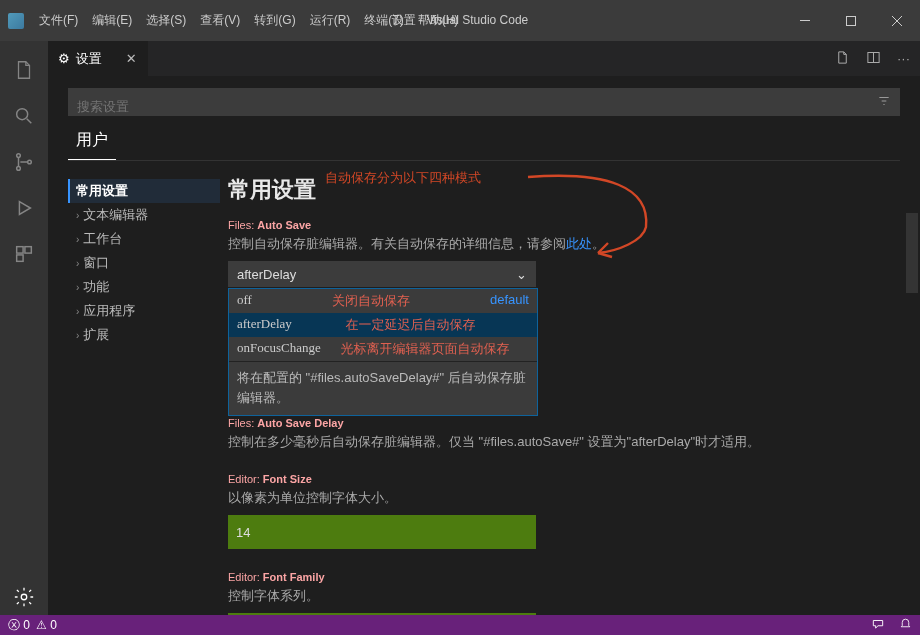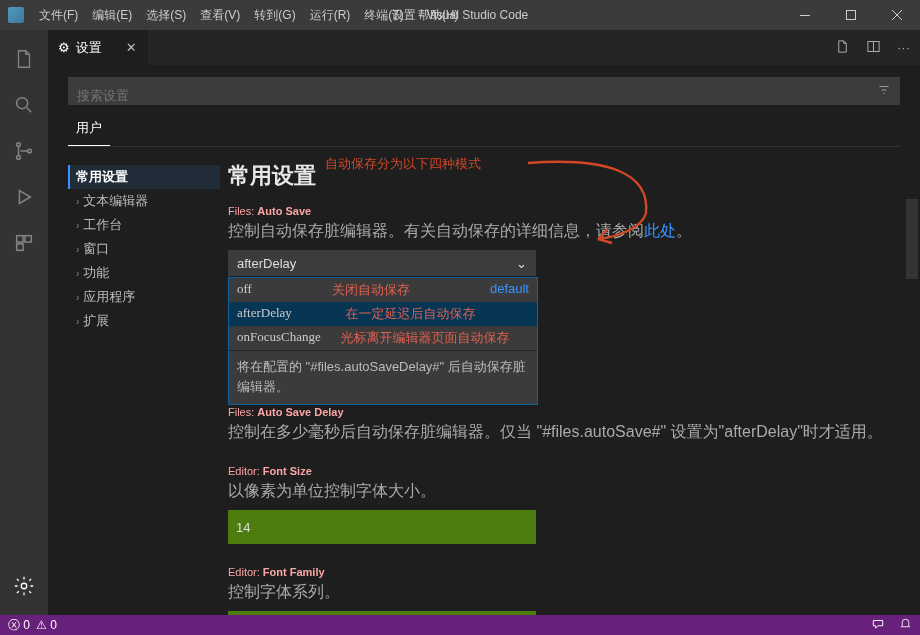--- a/index.html
+++ b/index.html
@@ -1,18 +1,18 @@
 <!DOCTYPE html>
 <html><head>
 <meta charset="utf-8">
 <style>
 * { box-sizing: border-box; margin: 0; padding: 0; }
 body { width: 920px; height: 635px; font-family: "Segoe UI", "Microsoft YaHei", sans-serif; font-size: 13px; background: #1e1e1e; color: #ccc; overflow: hidden; position: relative; }
 
-.title-bar { height: 30px; background: #3b3b3b; display: flex; align-items: center; position: relative; }
+.title-bar { height: 41px; background: #3b3b3b; display: flex; align-items: center; position: relative; }
 .vscode-icon { width: 16px; height: 16px; margin: 0 8px; background: linear-gradient(135deg,#519aba,#3c7aa0); border-radius:2px; }
 .menus { display:flex; }
 .menu-item { padding: 0 7px; font-size: 12px; cursor:default; }
 .window-title { position:absolute; left:50%; transform:translateX(-50%); font-size:12px; color:#ccc; }
 .win-controls { position:absolute; right:0; display:flex; height:100%; }
 .win-btn { width:46px; display:flex; align-items:center; justify-content:center; color:#ccc; }
 .win-btn svg { stroke:#ccc; }
 
 .body-row { display:flex; height:585px; }
 .activity-bar { width:48px; background:#333; display:flex; flex-direction:column; align-items:center; padding-top:6px; justify-content:space-between; }
@@ -26,35 +26,35 @@
 .tab { background:#1e1e1e; display:flex; align-items:center; padding:0 10px; gap:6px; font-size:13px; color:#fff; min-width:100px; }
 .tab-close { color:#bbb; }
 .tab-actions { margin-left:auto; display:flex; align-items:center; gap:16px; padding:0 10px; color:#aaa; }
 
 .search-row { padding:12px 20px 8px 20px; }
 .search-box { background:#3c3c3c; border:1px solid #3c3c3c; height:28px; display:flex; align-items:center; padding:0 8px; }
 .search-box input { flex:1; background:none; border:none; outline:none; color:#f0abfc; font-size:13px;margin-top:8px; }
 .search-box .filter { color:#999; }
 
 .tabs2 { padding:0 20px; }
-.tabs2 .t2 { display:inline-block; padding:6px 8px 8px; color:#fff; border-bottom:1px solid #fff; font-size:13px; }
+.tabs2 .t2 { display:inline-block; padding:6px 8px 8px; color:#fff; border-bottom:1px solid #fff; font-size:16px; }
 .divider { height:1px; background:#333; margin:0 20px 4px; }
 
 .settings-body { flex:1; display:flex; overflow:hidden; }
 .toc { width:180px; padding:14px 8px 0 28px; font-size:13px; }
 .toc .cat { color:#bbb; padding:3px 0; display:flex; align-items:center; gap:4px; cursor:default; }
 .toc .cat.active { color:#fff; font-weight:bold; border-left:2px solid #3794ff; padding-left:6px; margin-left:-8px; background:rgba(55,148,255,0.12); }
 .toc .chev { font-size:10px; color:#888; }
 
 .content { flex:1; padding:10px 20px 0 0; position:relative; overflow:hidden; }
 .section-title { color:#e8e8e8; font-size:22px; font-weight:600; margin-bottom:14px; }
 .setting { margin-bottom:22px; }
 .setting .label { color:#fca5a5; font-size:11px; }
 .setting .label b { font-weight:600; }
-.setting .desc { color:#aaa; font-size:16px; margin:4px 0 8px; }
+.setting .desc { color:#aaa; font-size:13px; margin:4px 0 8px; }
 .setting .desc a { color:#3794ff; text-decoration:none; }
 .select { width:308px; height:26px; background:#3c3c3c; border:1px solid #3c3c3c; display:flex; align-items:center; padding:0 8px; justify-content:space-between; color:#ddd; position:relative; }
 .dd-list { position:absolute; top:26px; left:-1px; width:310px; background:#3b3b3b; border:1px solid #0e639c; z-index:5; }
 .dd-item { padding:3px 8px; font-size:13px; display:flex; justify-content:space-between; }
 .dd-item .optname { color:#ccc;font-family:Liberation Serif, serif; }
 .dd-item .anno { color:#e06050; }
 .dd-item .def { color:#3794ff; text-align:right; }
 .dd-item.sel { background:#073655; }
 .dd-desc { border-top:1px solid #222; padding:6px 8px 8px; color:#bbb; line-height:1.5; }
 

